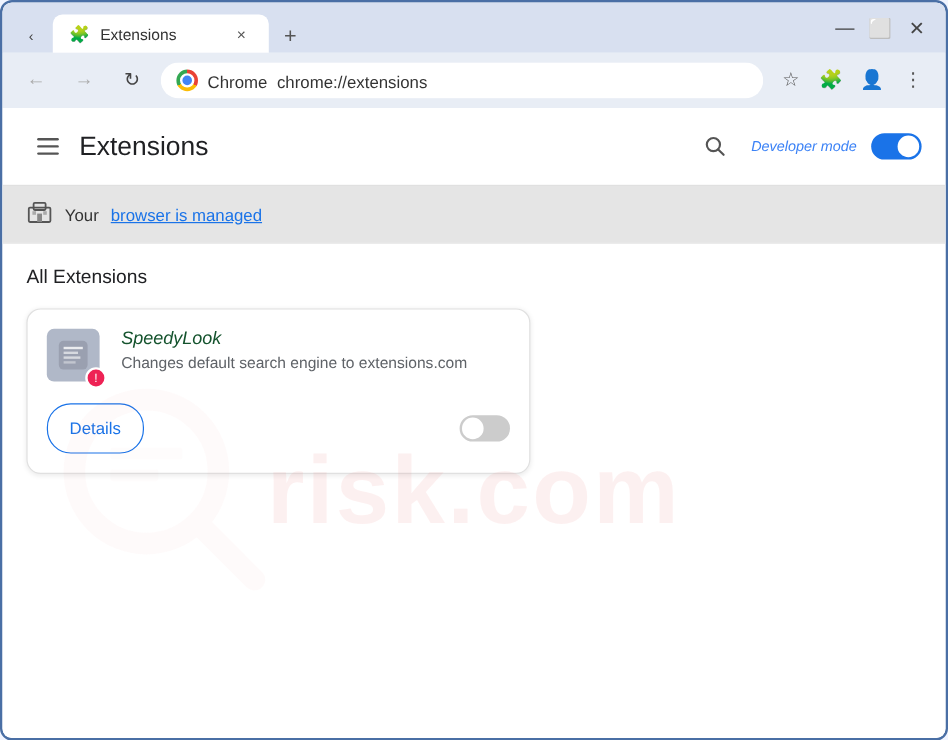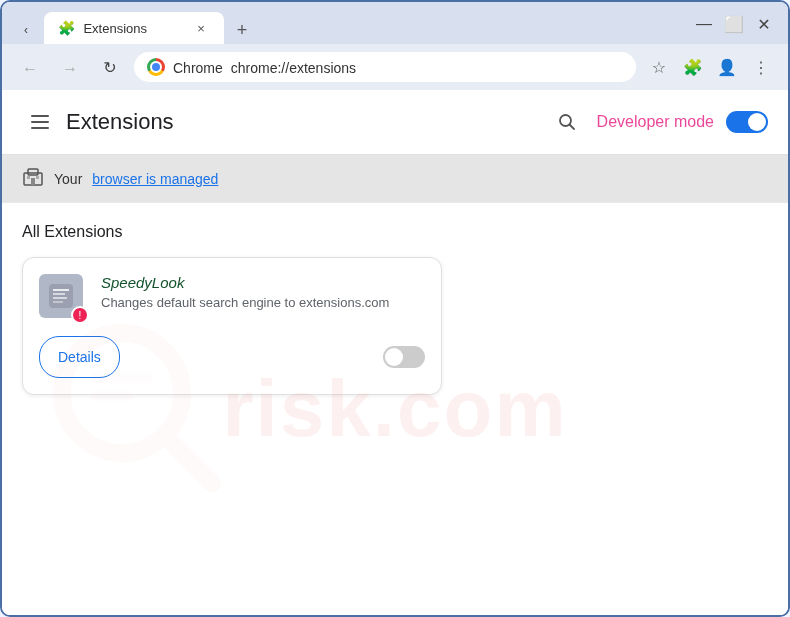--- a/index.html
+++ b/index.html
@@ -257,22 +257,23 @@
       background: transparent;
       cursor: pointer;
       font-size: 18px;
       display: flex;
       align-items: center;
       justify-content: center;
       color: #555;
     }
 
     .dev-mode-label {
-      font-size: 16px;
-      color: #ec4899;
+      font-size: 12px;
+      color: #3b82f6;
+      font-style: italic;
     }
 
     .toggle-switch {
       width: 42px;
       height: 22px;
       background: #1a73e8;
       border-radius: 11px;
       position: relative;
       cursor: pointer;
     }

